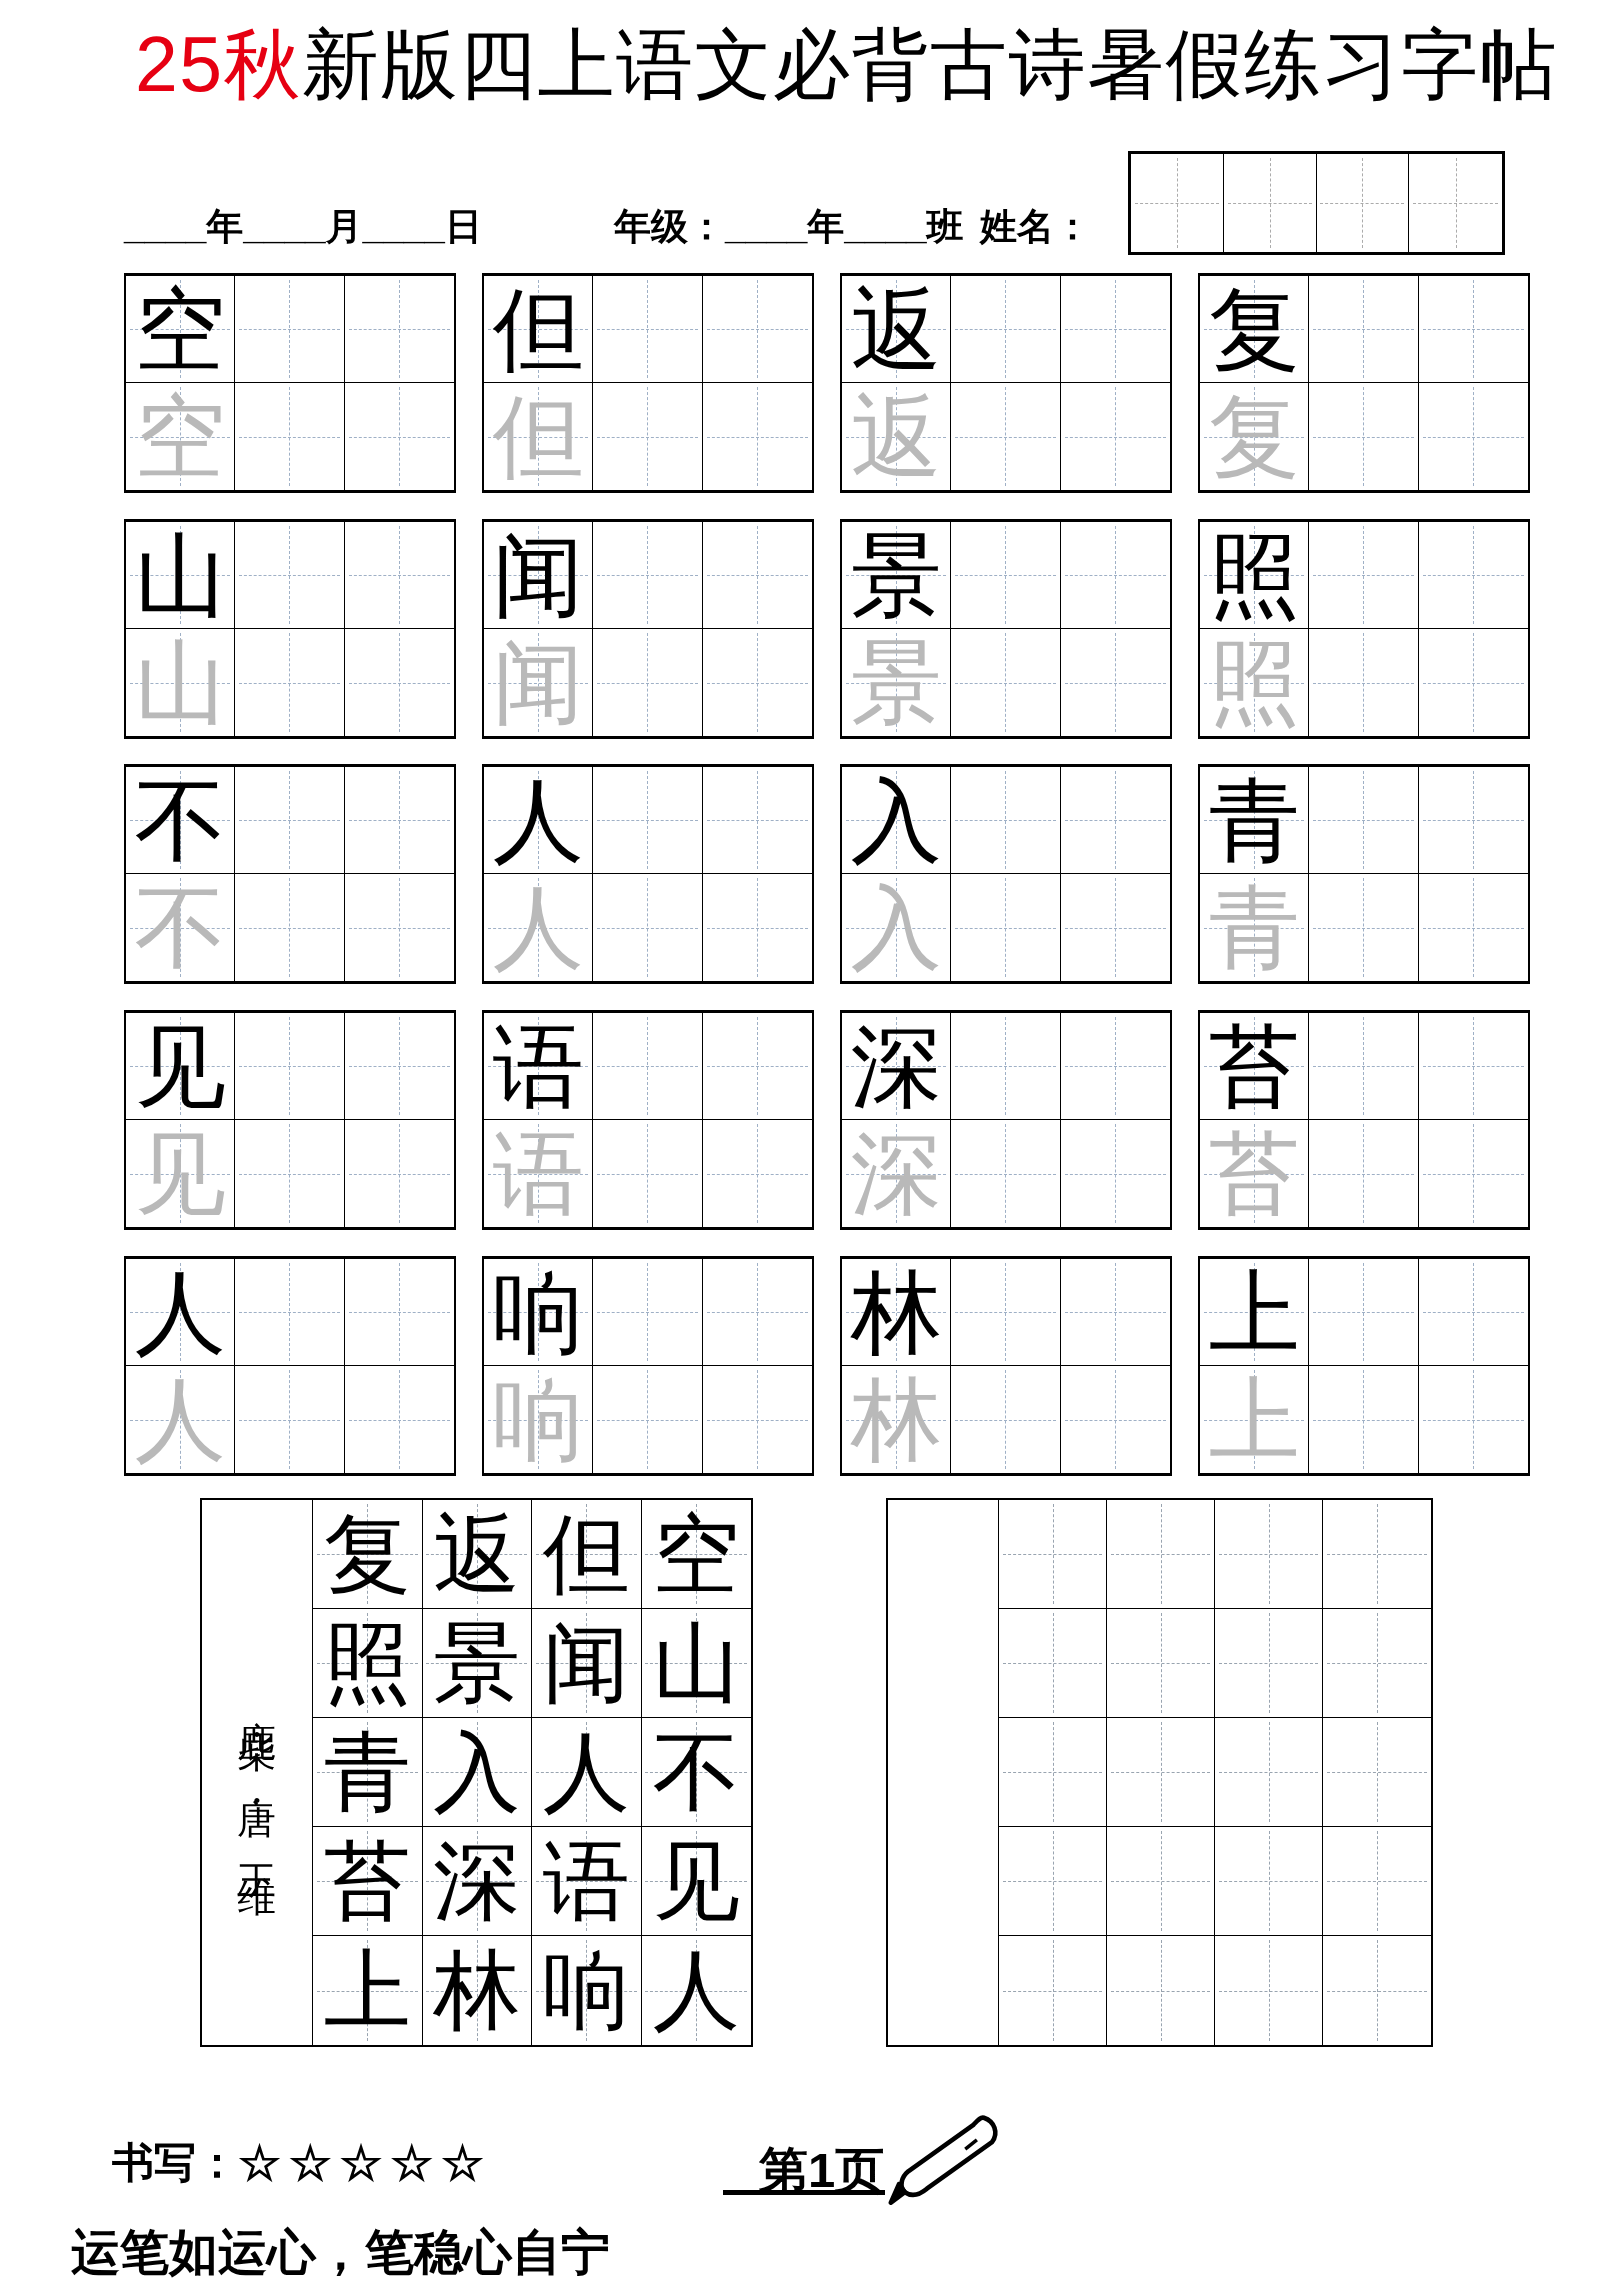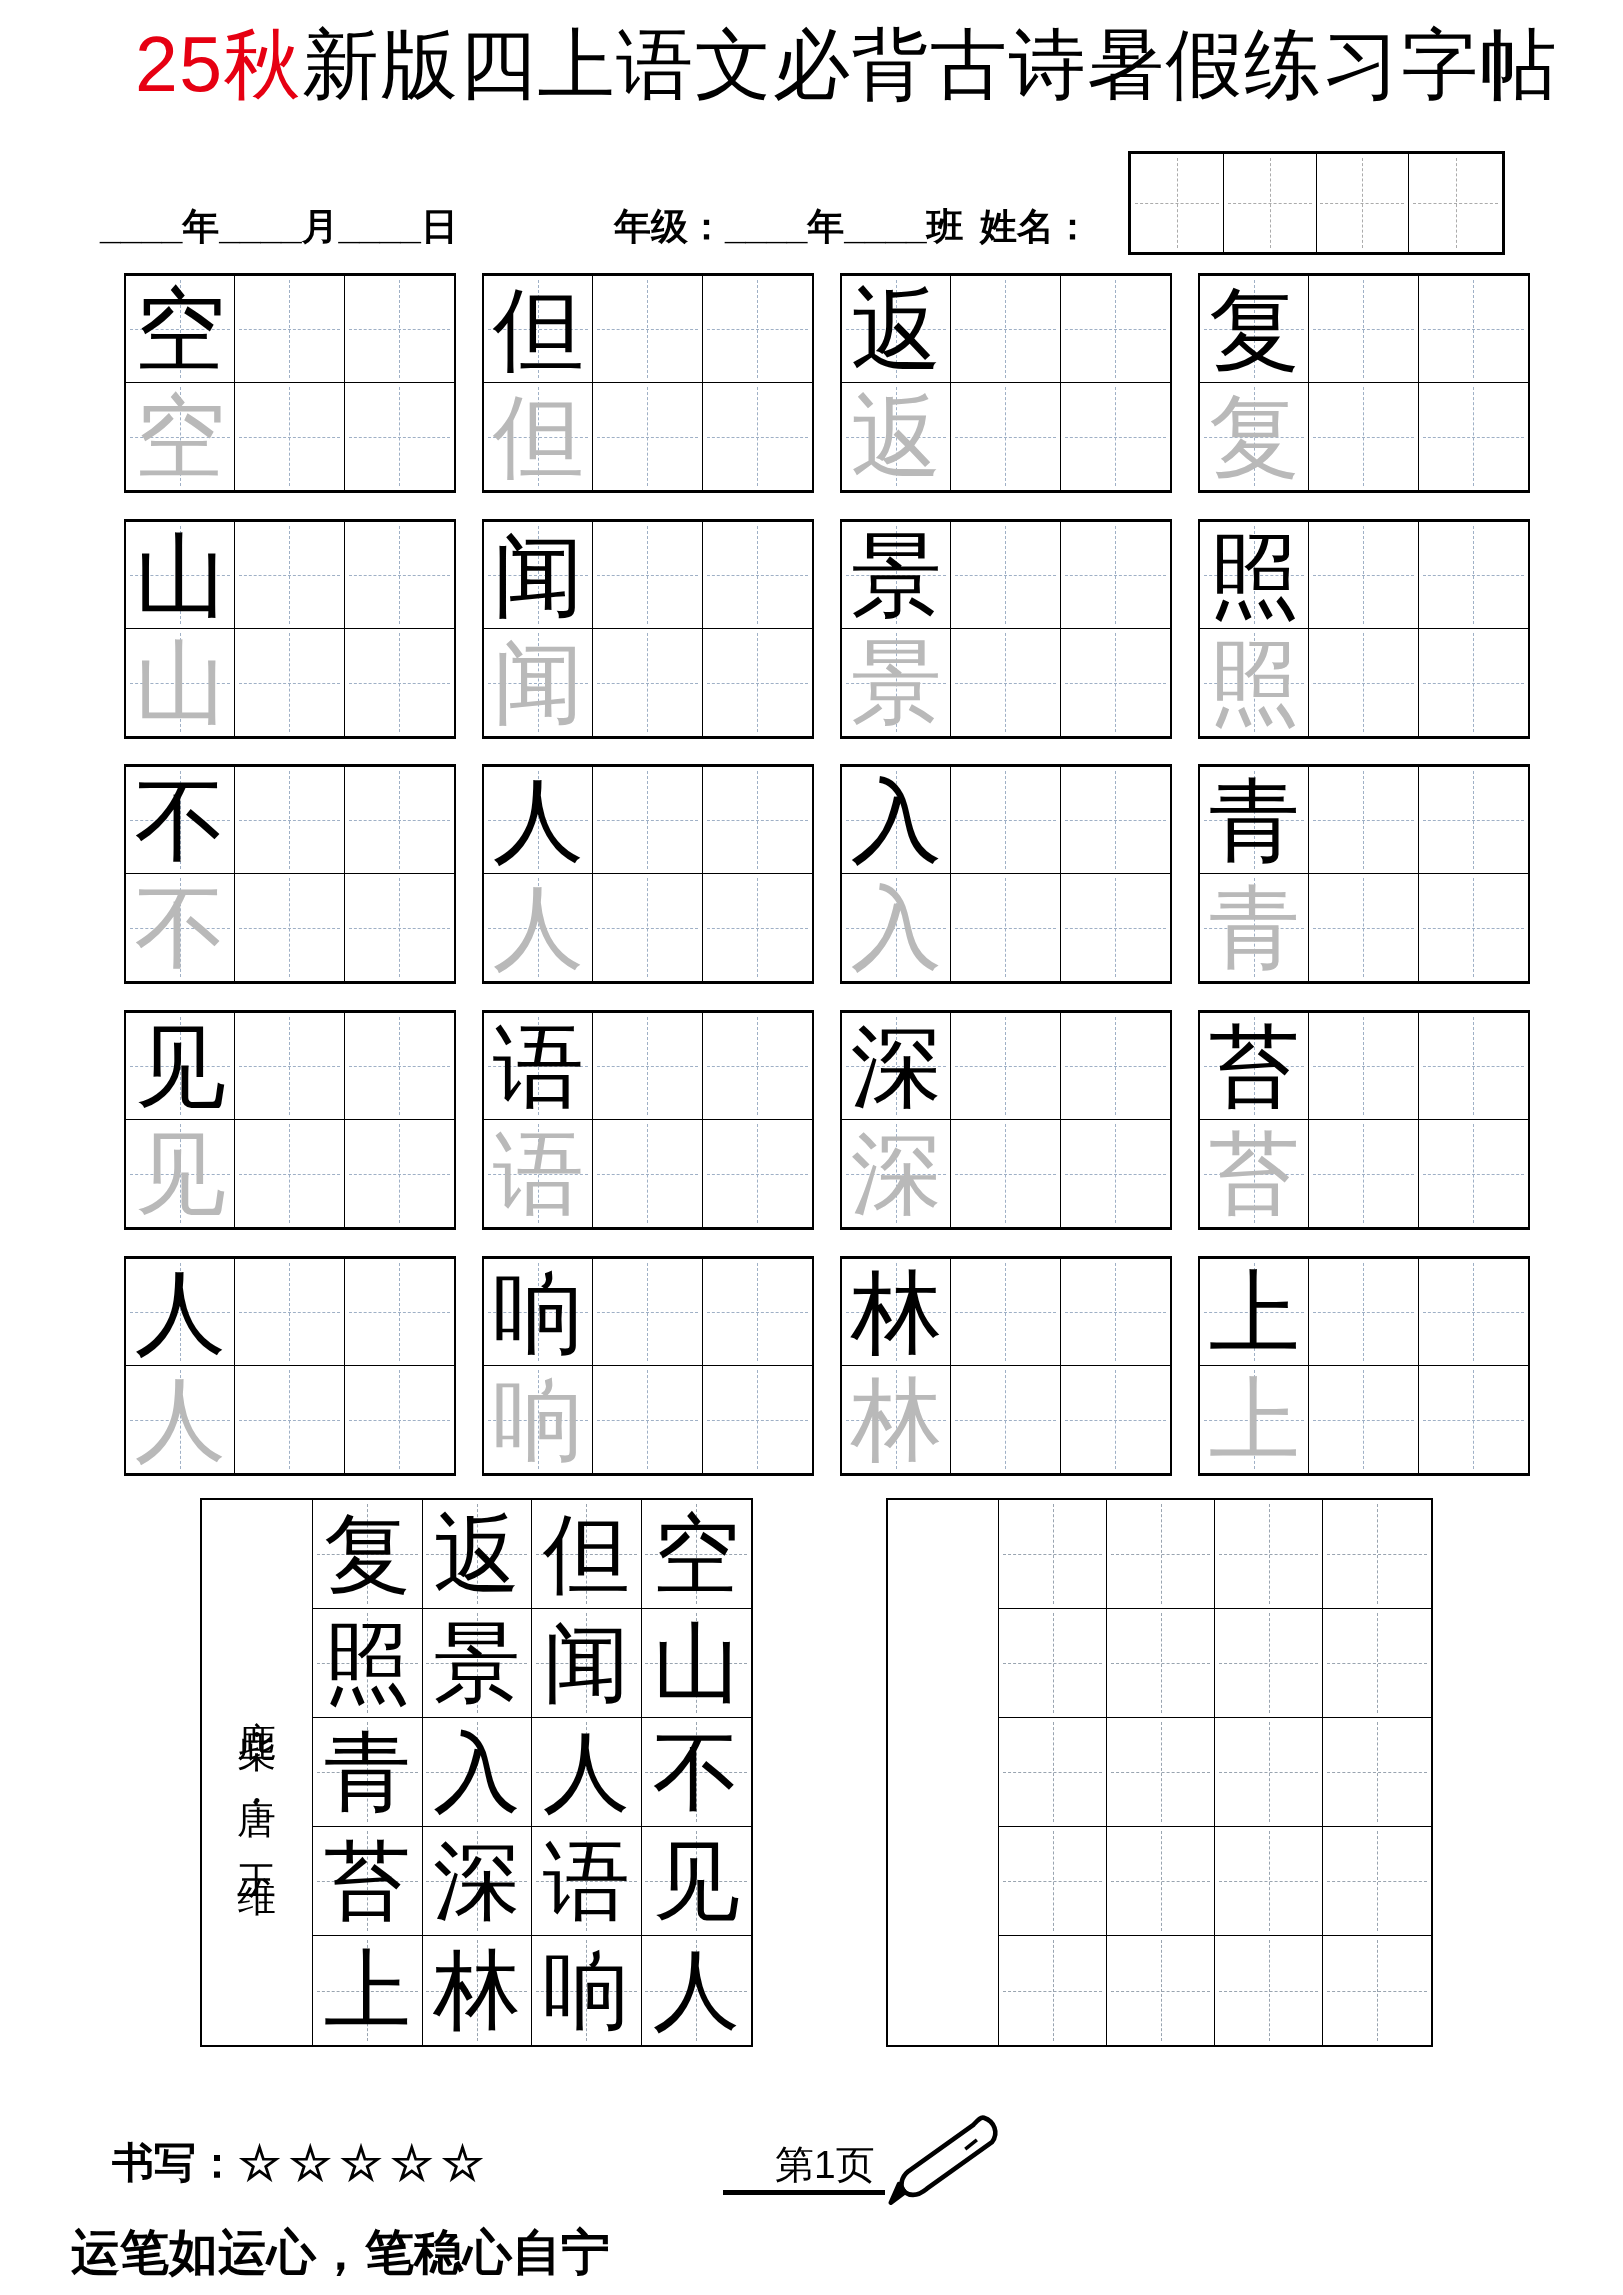--- a/index.html
+++ b/index.html
@@ -6,21 +6,21 @@
   .page{
     position:relative;width:1623px;height:2295px;background:#fff;overflow:hidden;
     font-family:"Liberation Sans",sans-serif;color:#000;
   }
   
   #title{position:absolute;top:14px;left:0;width:100%;text-align:center;
     font-size:77px;font-weight:normal;letter-spacing:1.5px;white-space:nowrap;margin-left:35px;}
   #title .hl{color:#e60012;}
   
   .info-text{position:absolute;top:202px;font-size:37px;font-weight:bold;white-space:nowrap;}
-  #info-date{left:100px;}
+  #info-date{left:124px;}
   #info-grade{left:614px;}
   #info-name{left:980px;}
   
   #name-grid{position:absolute;left:1128px;top:151px;width:377px;height:104px;
     border:3.1px solid #000;box-sizing:border-box;display:grid;grid-template-columns:repeat(4,1fr);}
   
   .cell{position:relative;box-sizing:border-box;}
   .cell::before{content:"";position:absolute;top:3.9px;bottom:3.9px;left:50%;width:0;
     border-left:1.5px dashed var(--dash,#9fb0c6);}
   .cell::after{content:"";position:absolute;left:3.9px;right:3.9px;top:50%;height:0;
@@ -49,21 +49,21 @@
   .grid-cells .cell{border-right:1.5px solid #000;border-bottom:1.5px solid #000;}
   .grid-cells .cell:nth-child(4n){border-right:none;}
   .grid-cells .cell:nth-child(n+17){border-bottom:none;}
   .grid-cells .char{font-size:87px;}
   
   #empty-grid{position:absolute;left:886px;top:1498px;width:547px;height:549px;
     border:2.3px solid #000;box-sizing:border-box;display:flex;background:#fff;}
   
   #writing-line{position:absolute;left:112px;top:2135px;font-size:42px;white-space:nowrap;font-weight:bold;}
   #writing-line .stars{font-size:48px;letter-spacing:7.7px;vertical-align:-3.1px;}
-  #page-num{position:absolute;left:775px;top:2138px;font-size:39px;font-weight:normal;}
+  #page-num{position:absolute;left:759px;top:2138px;font-size:49px;font-weight:bold;}
   #page-underline{position:absolute;left:723px;top:2190px;width:162px;height:5.4px;background:#000;}
   #pencil{position:absolute;left:880px;top:2112px;width:124px;height:93px;}
   #motto{position:absolute;left:71px;top:2220px;font-size:49px;font-weight:bold;white-space:nowrap;}
 </style>
 </head>
 <body>
 
 <div class="page">
 
   <div id="title"><span class="hl">25秋</span><span>新版四上语文必背古诗暑假练习字帖</span></div>

